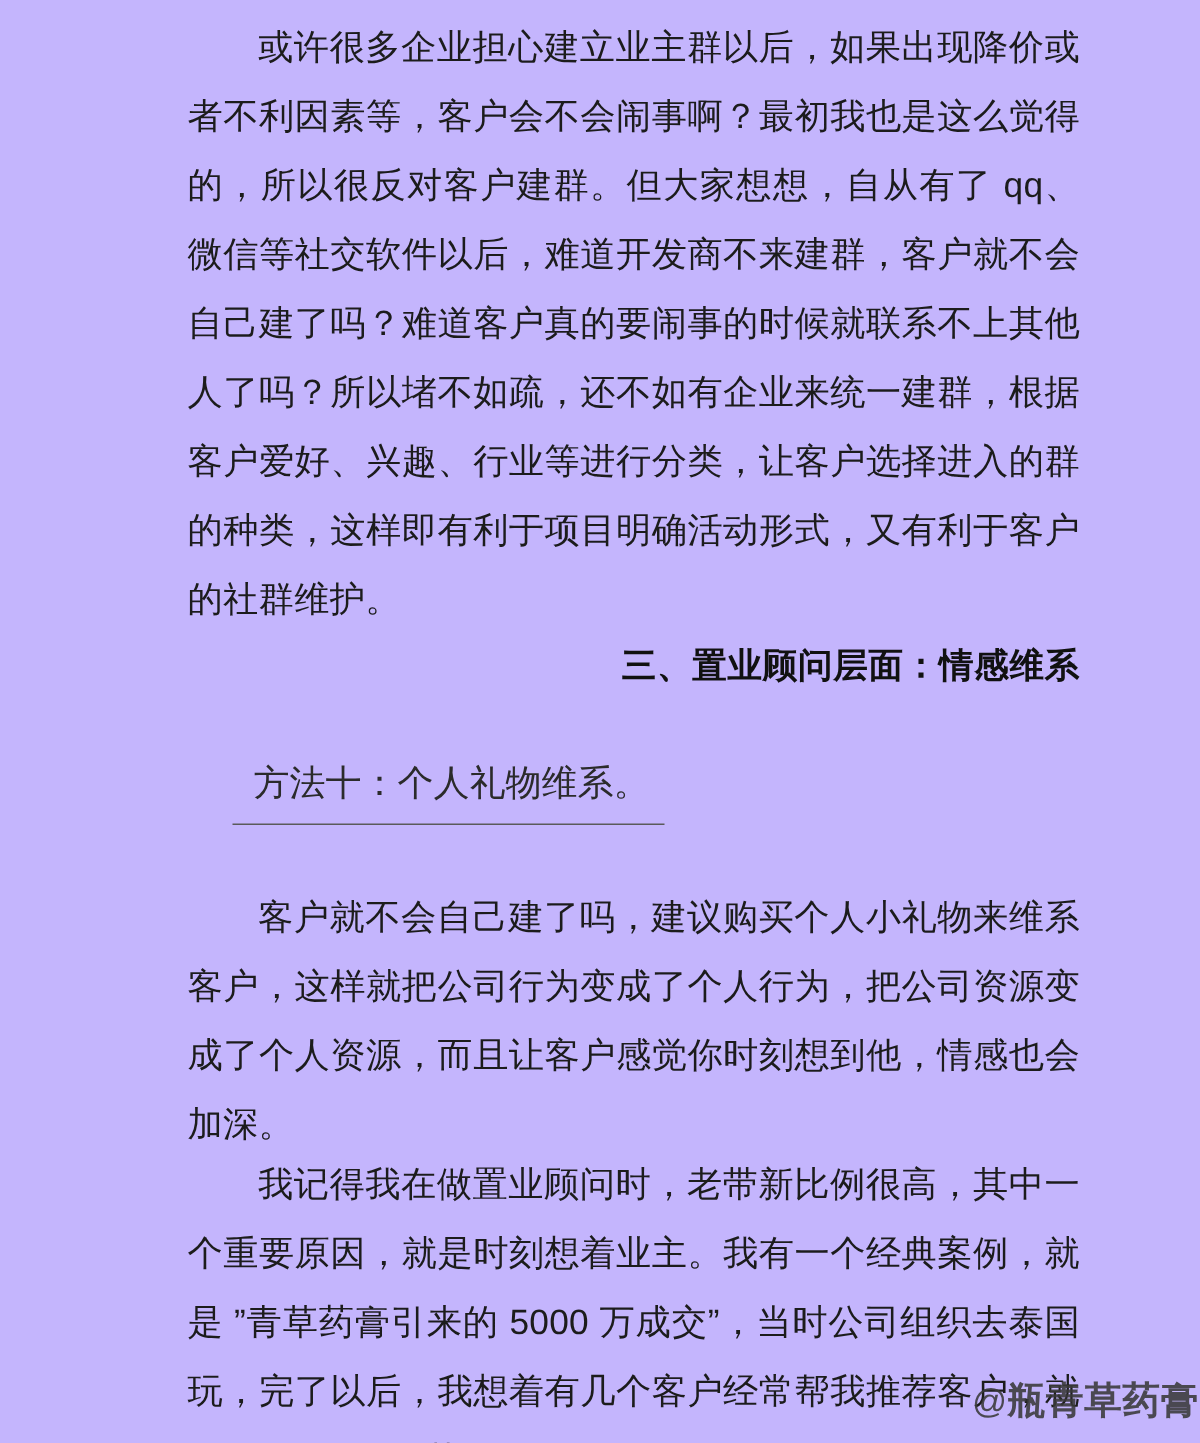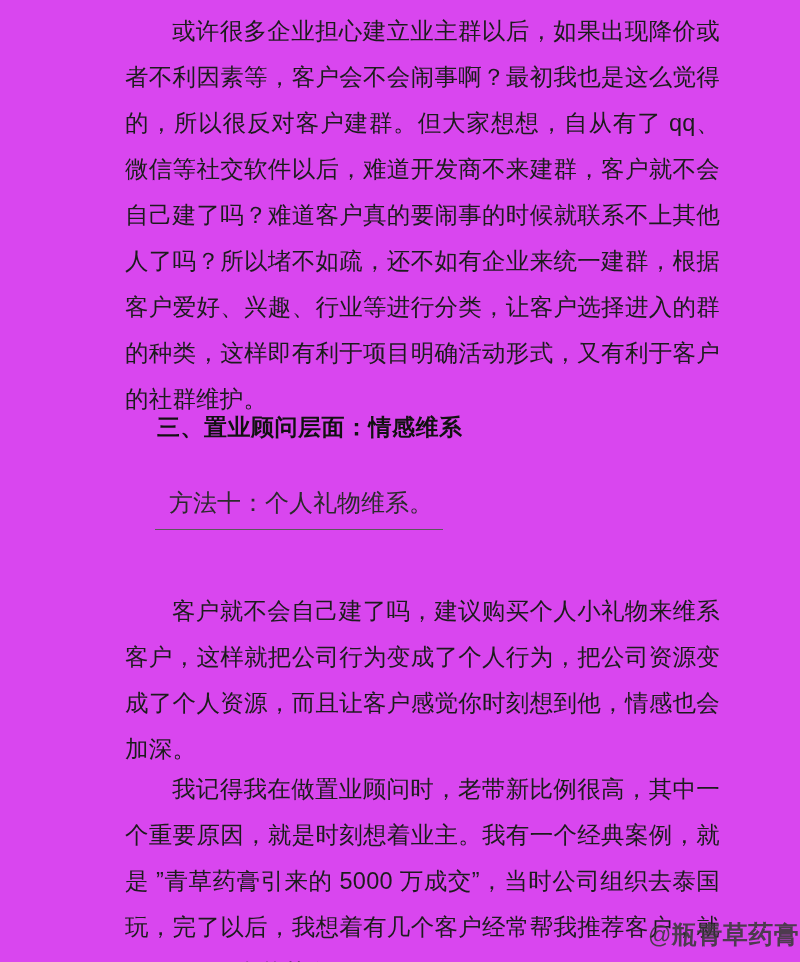--- a/index.html
+++ b/index.html
@@ -14,21 +14,21 @@
     position: relative;
     overflow: hidden;
     font-family: "Liberation Sans", "DejaVu Sans", sans-serif;
     color: #1a1a1a;
     -webkit-font-smoothing: antialiased;
   }
 
   .page {
     position: absolute;
     inset: 0;
-    background: #d946ef;
+    background: #c4b5fd;
   }
 
   
   .column {
     position: absolute;
     left: 125px;
     top: 0px;
     width: 595px;
   }
 
@@ -71,22 +71,22 @@
     display: inline-block;
     border-bottom: 1.6px solid #5a5a5a;
     padding: 0 10px 3px 14px;
     white-space: nowrap;
   }
 
   
   .blk { position: absolute; left: 0; width: 595px; }
 
   #para-1       { top: 8px; }
-  #heading-1    { top: 404px; }
-  #method-1     { top: 480px; }
+  #heading-1    { top: 420px; text-align: right; }
+  #method-1     { top: 500px; }
   #para-2       { top: 588px; }
   #para-3       { top: 766px; }
 
   
   .watermark {
     position: absolute;
     left: 648px;
     top: 917px;
     font-size: 25px;
     line-height: 34px;

